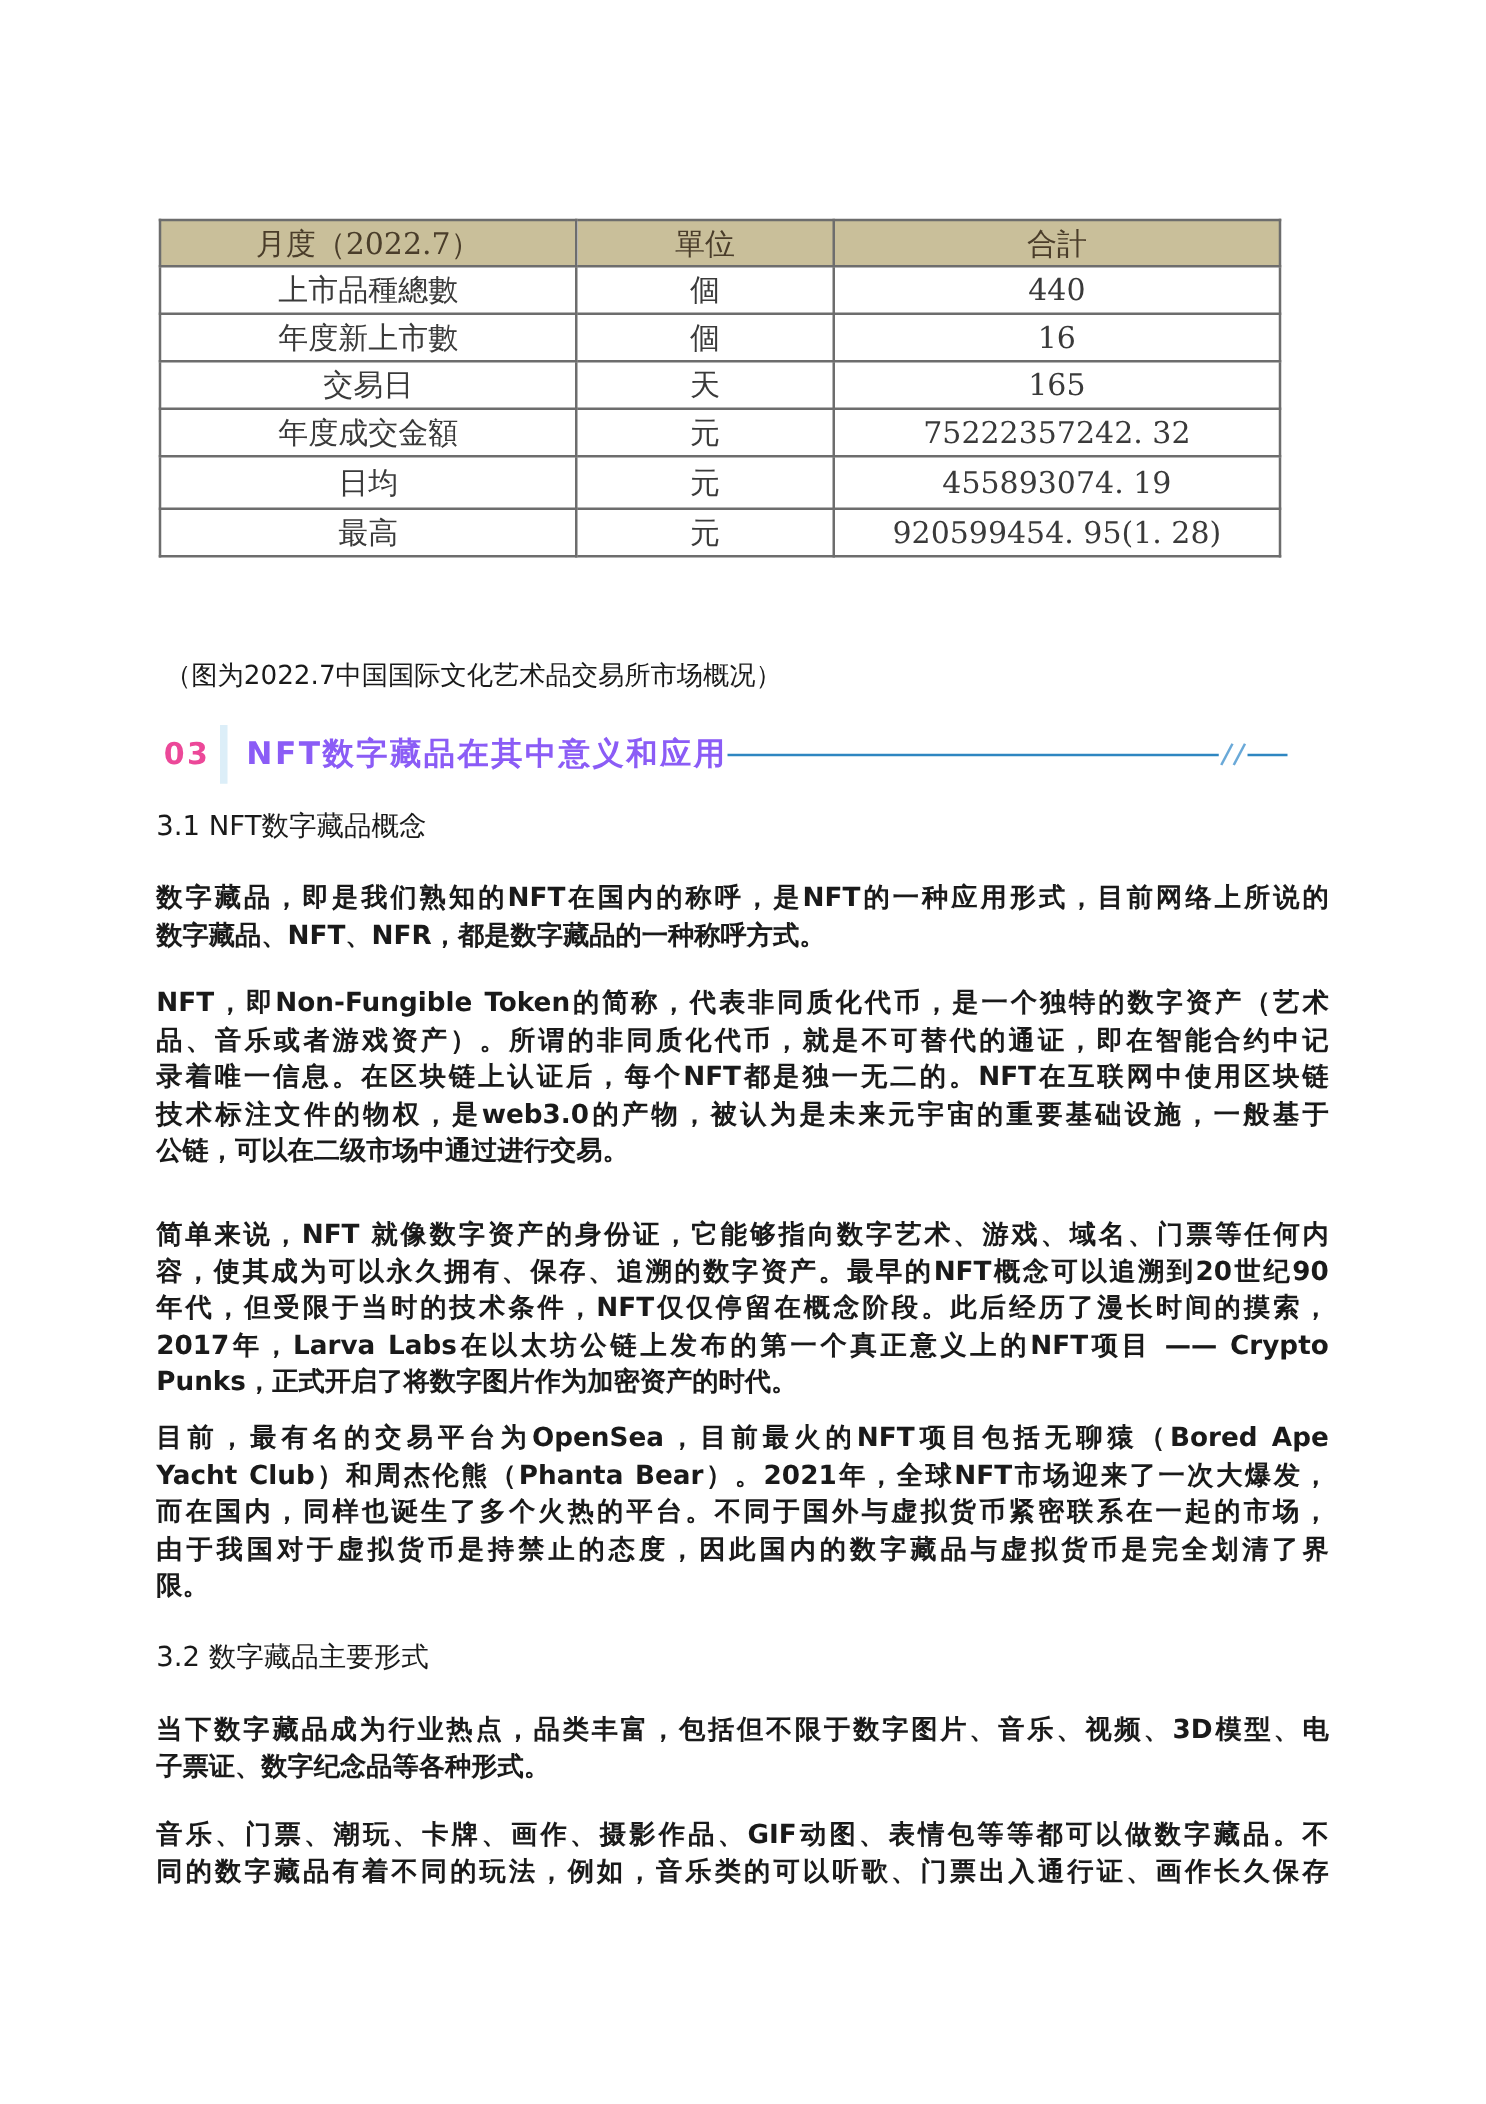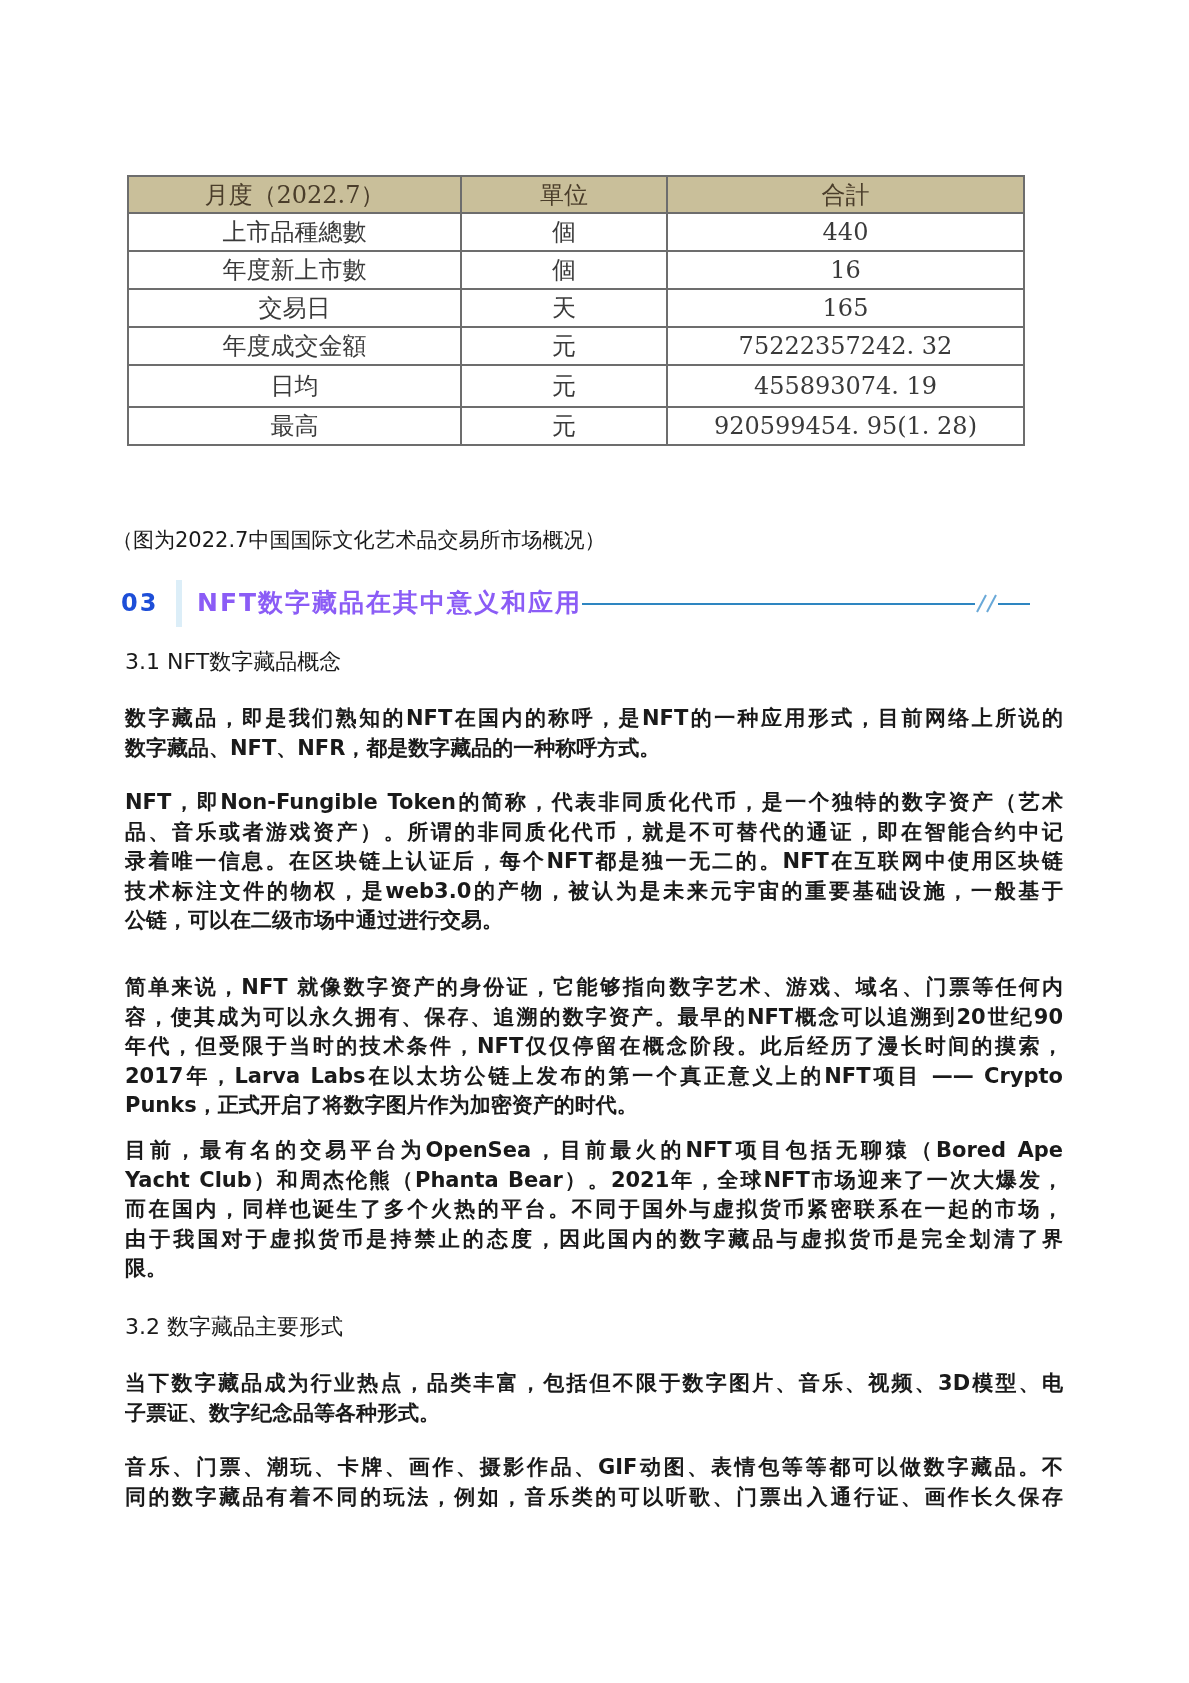--- a/index.html
+++ b/index.html
@@ -43,42 +43,42 @@
   }
   .stat-table tbody td { height: 36px; }
   .stat-table tbody tr.tall td { height: 40px; }
   .stat-table .c1 { width: 303px; text-align: center; }
   .stat-table .c2 { width: 176px; text-align: center; }
   .stat-table .c3 { text-align: center; }
 
   
   .caption {
     position: absolute;
-    left: 112px;
+    left: 132px;
     top: 525px;
     font-size: 21px;
     line-height: 30px;
     color: #1a1a1a;
   }
 
   
   .section-header {
     position: absolute;
     left: 0;
     top: 580px;
     width: 1189px;
     height: 48px;
   }
   .sec-num {
     position: absolute;
-    left: 121px;
+    left: 131px;
     top: 9px;
     font-size: 24px;
     font-weight: bold;
-    color: #1d4ed8;
+    color: #ec4899;
     letter-spacing: 2px;
   }
   .sec-bar {
     position: absolute;
     left: 176px;
     top: 0;
     width: 6px;
     height: 47px;
     background: #dceef8;
   }

